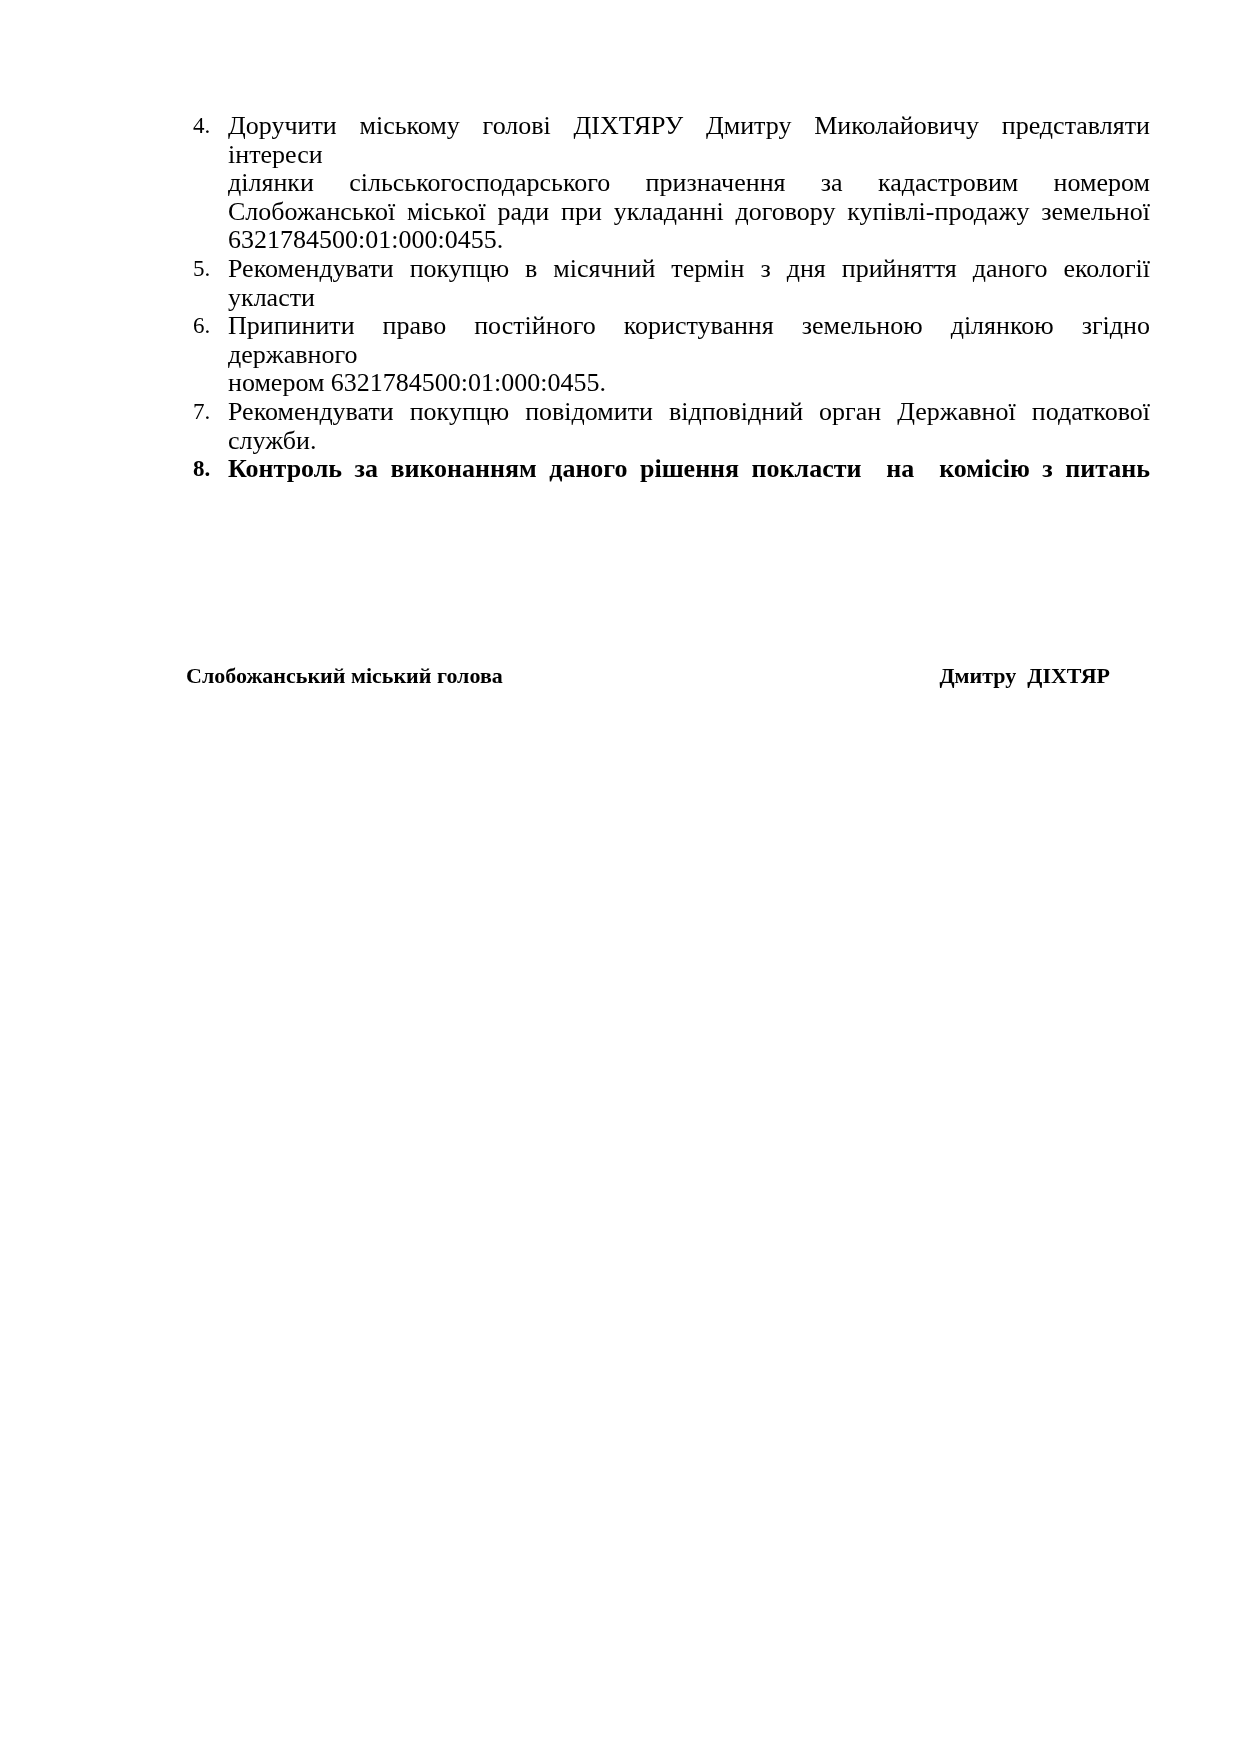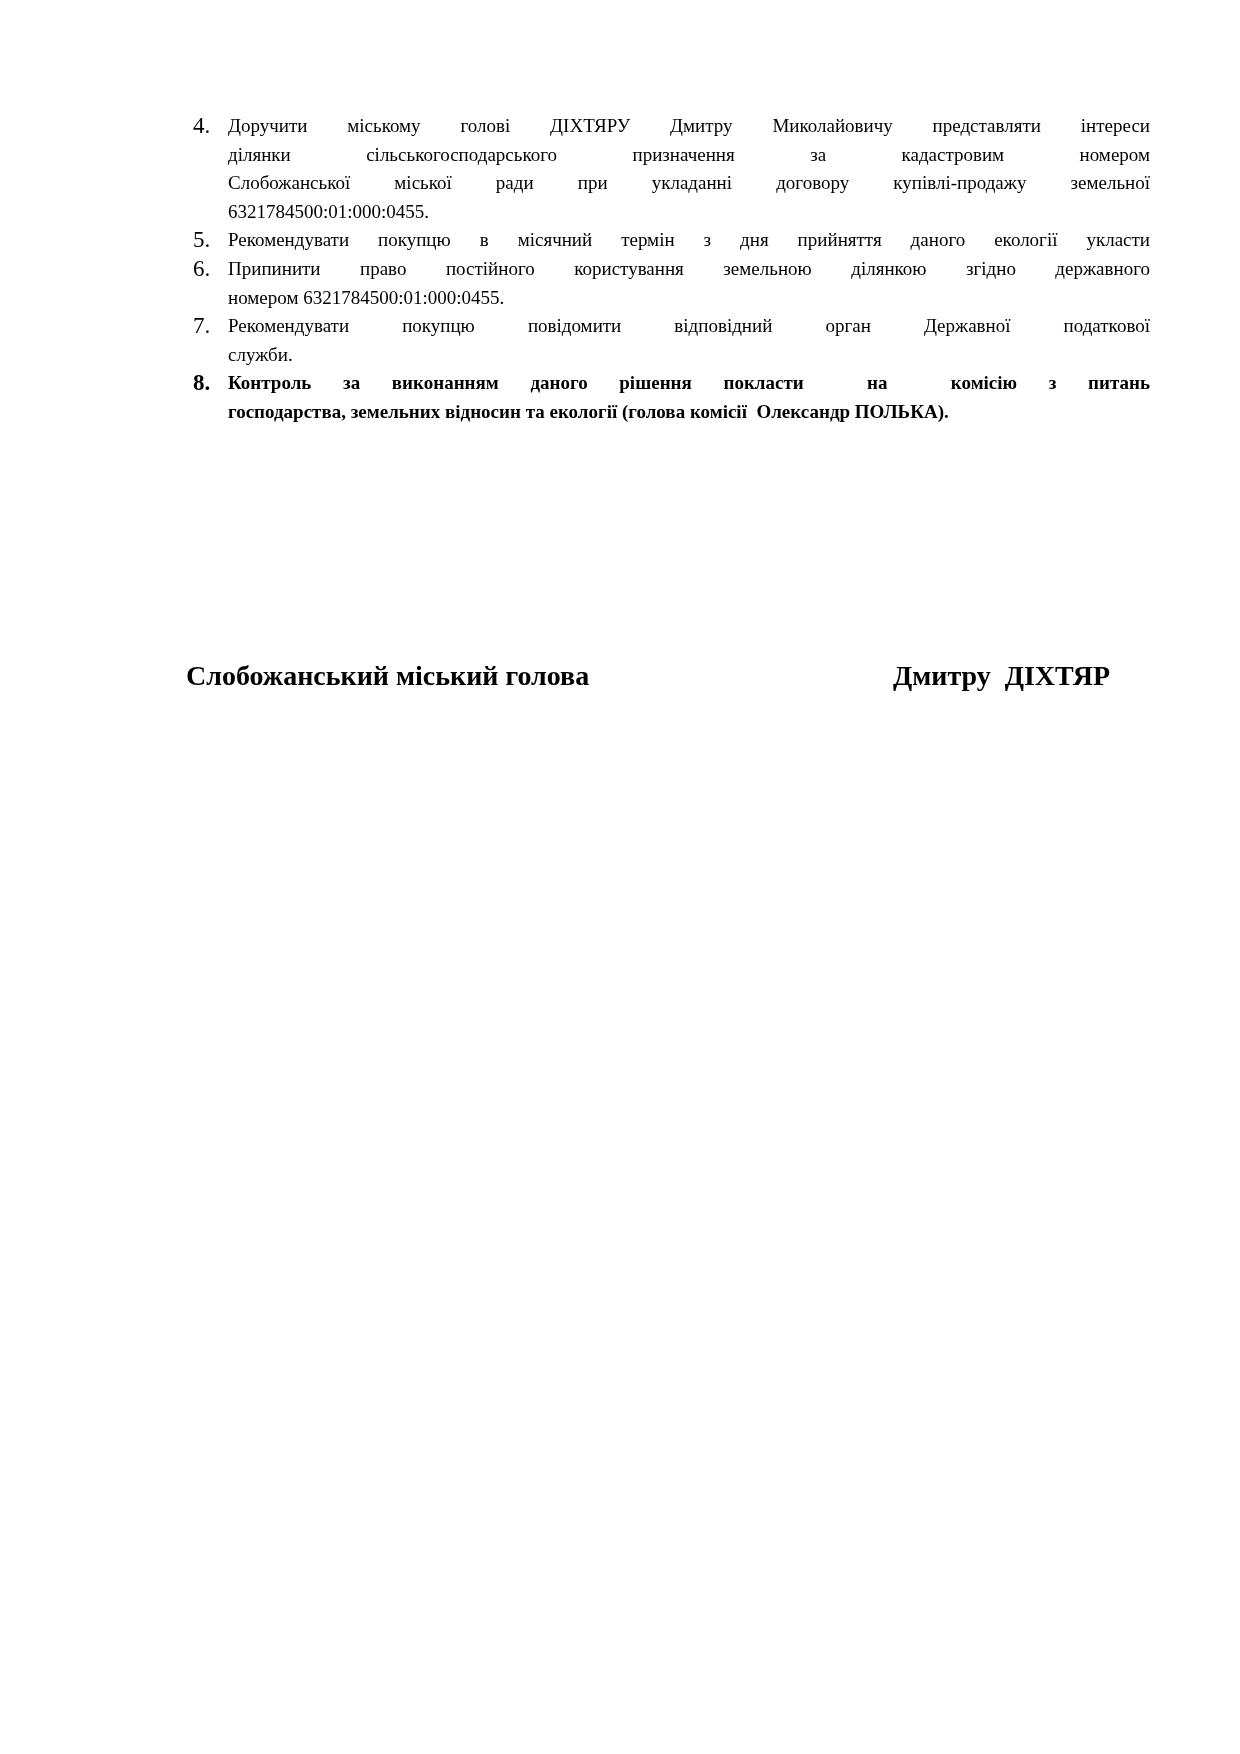--- a/index.html
+++ b/index.html
@@ -39,39 +39,39 @@
     flex: 0 0 35px;
     width: 35px;
     font-size: 23px;
     line-height: 28.6px;
   }
   .txt {
     flex: 1 1 auto;
     width: 922px;
   }
   .line {
-    font-size: 19px;
+    font-size: 26px;
     line-height: 28.6px;
     white-space: pre-wrap;
   }
   .line.fill {
     text-align: justify;
     text-align-last: justify;
     -moz-text-align-last: justify;
   }
   .signature {
     position: absolute;
     left: 186px;
     top: 662px;
     width: 924px;
     display: flex;
     justify-content: space-between;
     align-items: baseline;
     font-weight: bold;
-    font-size: 28px;
+    font-size: 22px;
     line-height: 28.6px;
     white-space: pre-wrap;
   }
 </style>
 </head>
 <body>
 
 <div class="page">
 
   <div class="content">
@@ -101,21 +101,20 @@
         <span class="num">7.</span>
         <div class="txt">
           <div class="line fill">Рекомендувати покупцю повідомити відповідний орган Державної податкової</div>
           <div class="line">служби.</div>
         </div>
       </div>
       <div class="li bold">
         <span class="num">8.</span>
         <div class="txt">
           <div class="line fill">Контроль за виконанням даного рішення покласти  на  комісію з питань</div>
-          <div class="line">господарства, земельних відносин та екології (голова комісії  Олександр ПОЛЬКА).</div>
         </div>
       </div>
     </div>
 
   <div class="signature">
     <span class="sig-left">Слобожанський міський голова</span>
     <span class="sig-right">Дмитру  ДІХТЯР</span>
   </div>
 
 </div>

